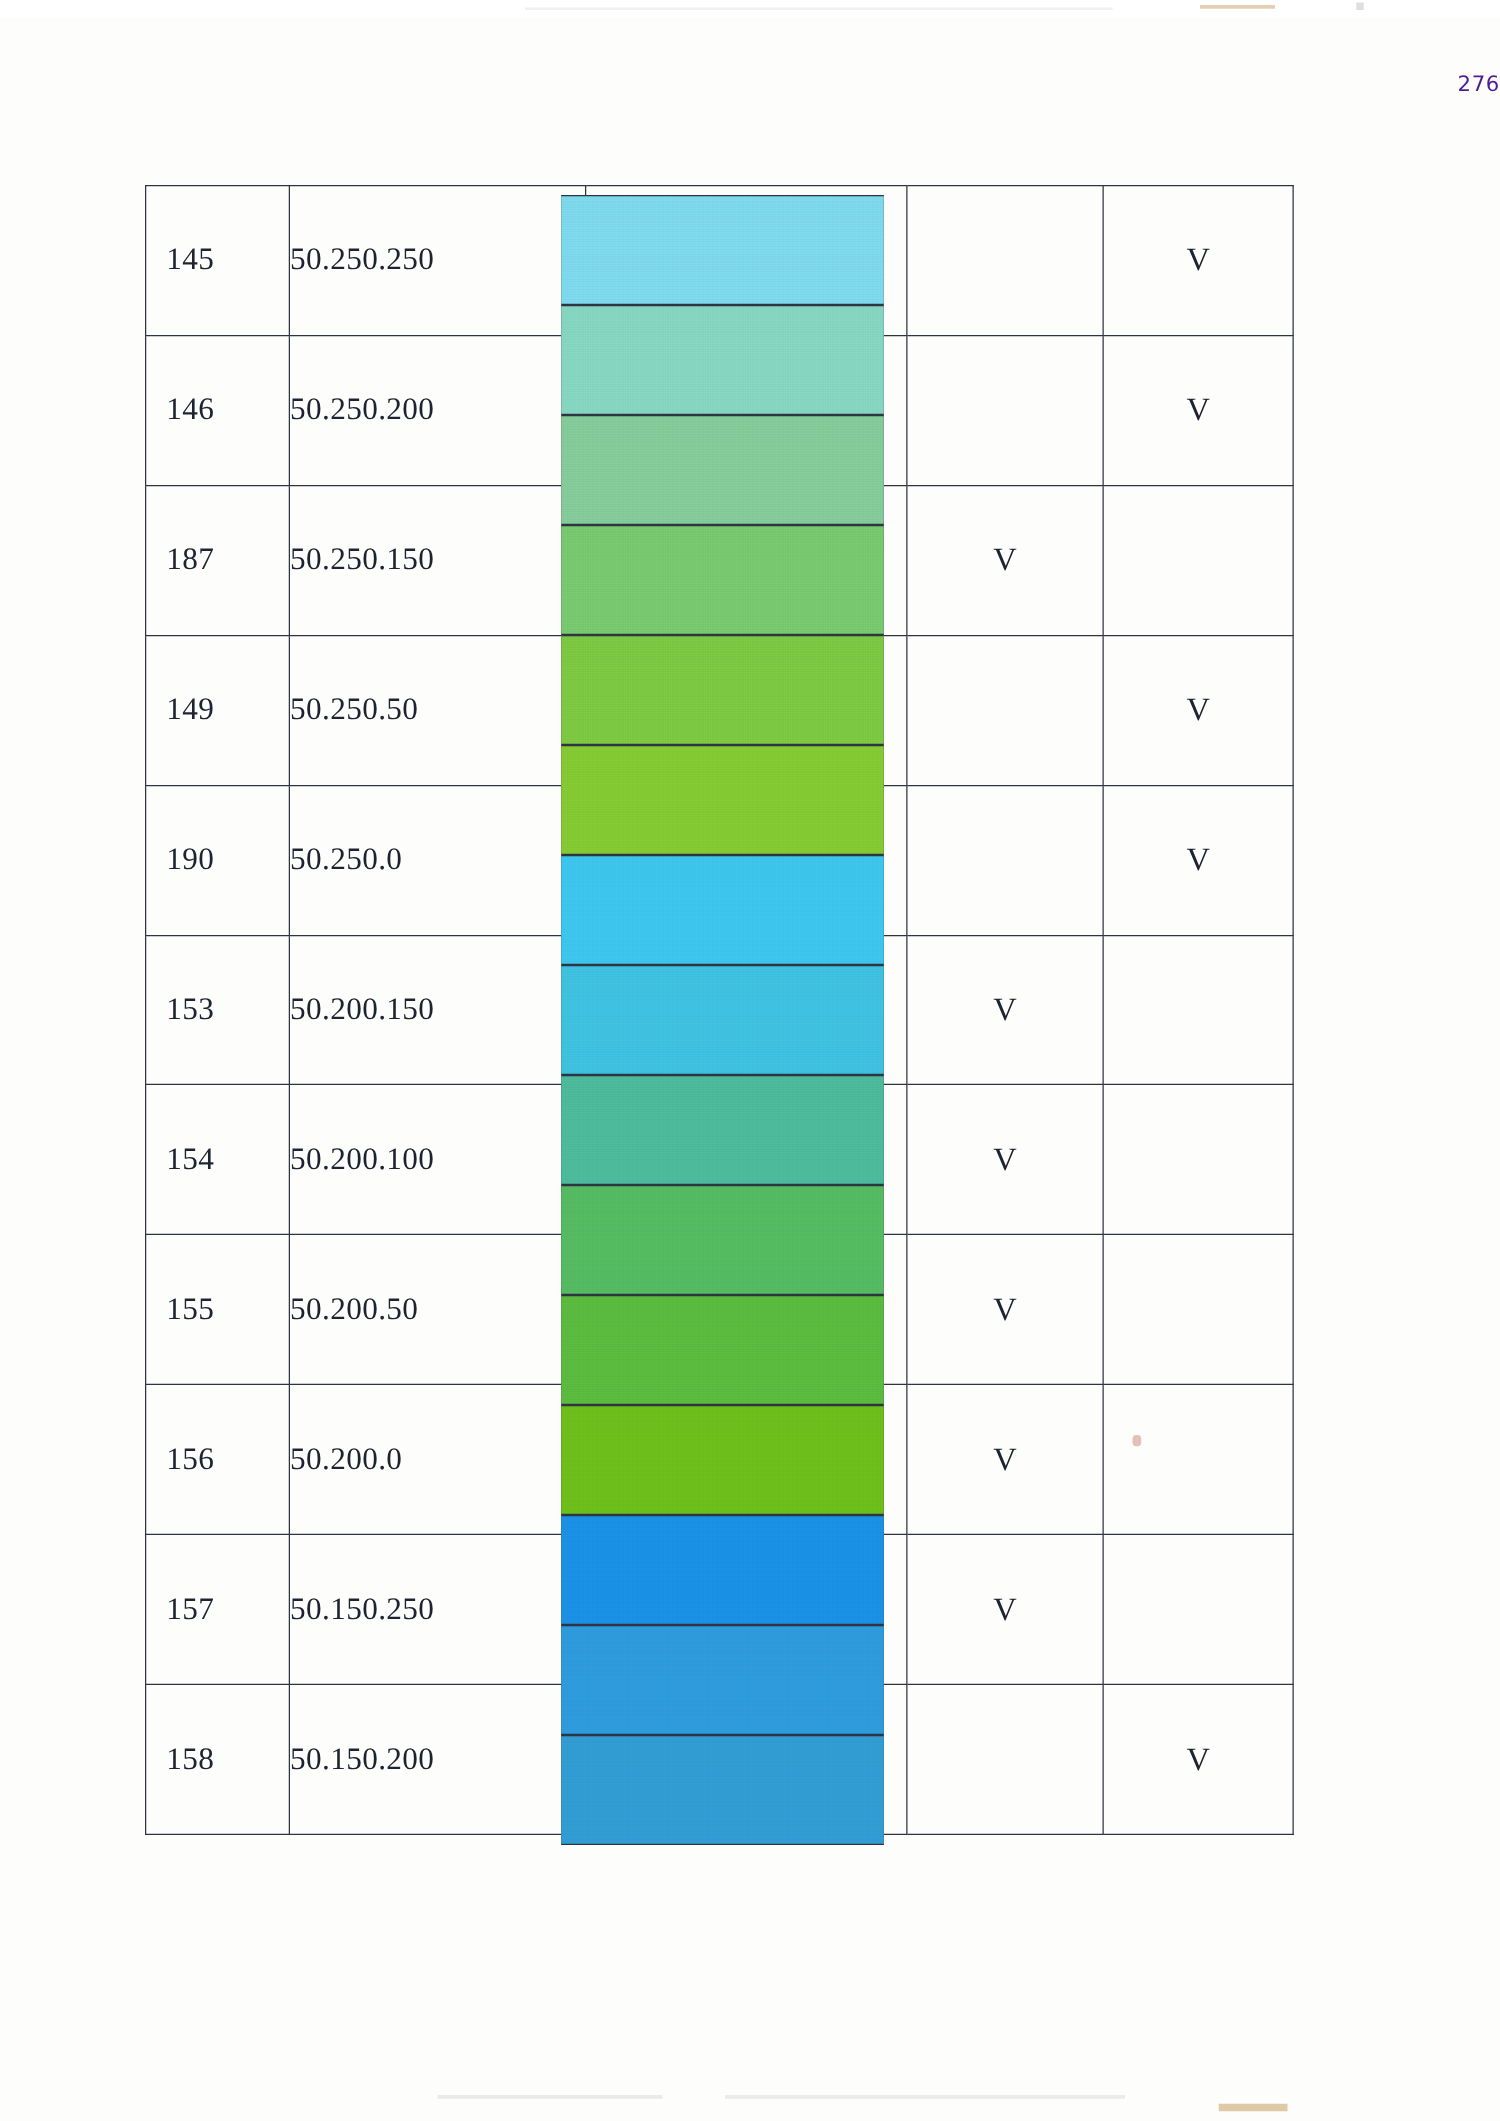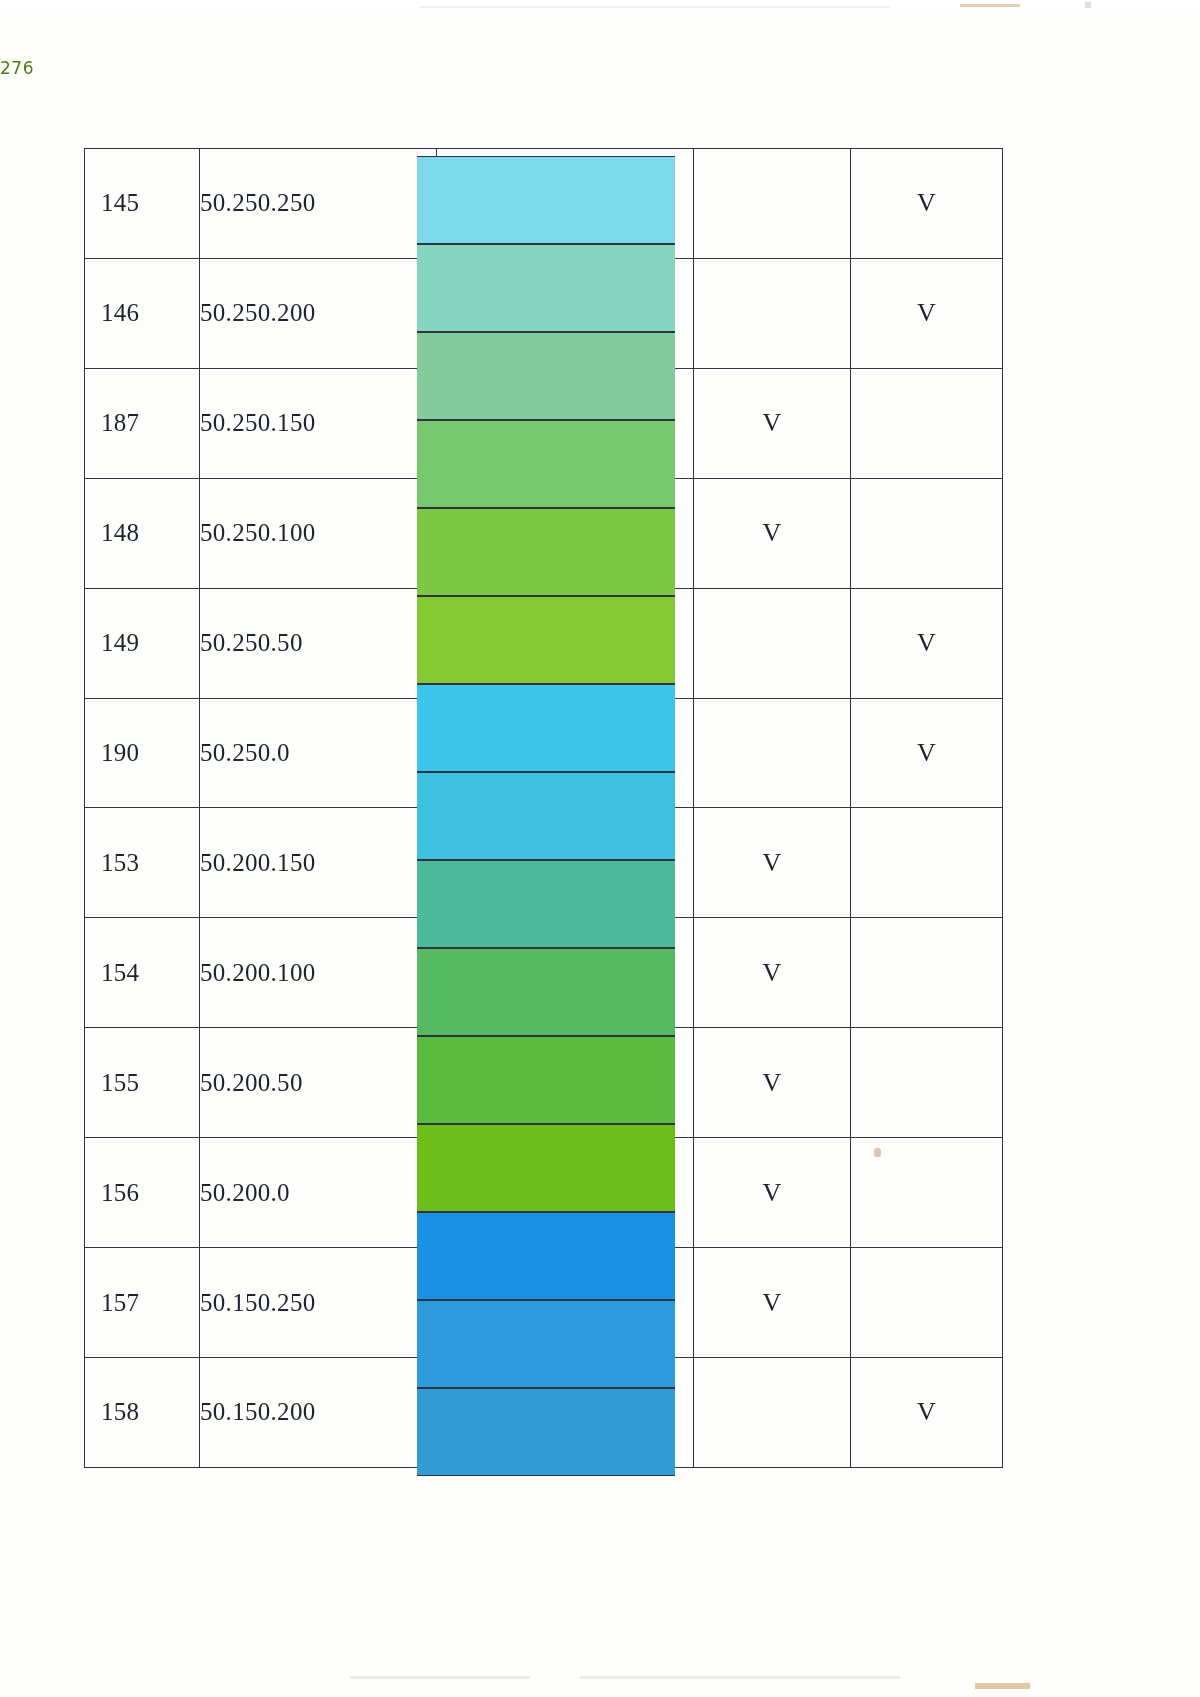--- a/index.html
+++ b/index.html
@@ -38,31 +38,31 @@
   .smudge-d { bottom: 18px; left: 350px; width: 180px; height: 3px; opacity:.3; }
   .smudge-e { bottom: 18px; left: 580px; width: 320px; height: 3px; opacity:.28; }
   .smudge-f { bottom: 8px; left: 975px; width: 55px; height: 6px; background:#c9a15f; opacity:.55; }
 
   
   .page-number {
     position: absolute;
     top: 58px;
     left: 0;
     width: 1200px;
-    text-align: left;
+    text-align: right;
     font-family: "DejaVu Sans", sans-serif;
     font-size: 17px;
-    color: #4d7c0f;
+    color: #4c1d95;
     letter-spacing: .5px;
   }
 
   
   .table-wrap {
     position: absolute;
-    left: 84px;
+    left: 116px;
     top: 148px;
     width: 897px;
     height: 1320px;
   }
   table.color-table {
     border-collapse: collapse;
     width: 897px;
     height: 1320px;
     table-layout: fixed;
   }
@@ -189,35 +189,20 @@
             <td class="col-v2">
               <span class="v-mark">V</span>
             </td>
           </tr>
           <tr>
             <td class="col-idx">
               <span class="idx-text">187</span>
             </td>
             <td class="col-code">
               <span class="code-text">50.250.150</span>
-            </td>
-            <td class="col-swatch"></td>
-            <td class="col-v1">
-              <span class="v-mark">V</span>
-            </td>
-            <td class="col-v2">
-              <span class="v-empty"></span>
-            </td>
-          </tr>
-          <tr>
-            <td class="col-idx">
-              <span class="idx-text">148</span>
-            </td>
-            <td class="col-code">
-              <span class="code-text">50.250.100</span>
             </td>
             <td class="col-swatch"></td>
             <td class="col-v1">
               <span class="v-mark">V</span>
             </td>
             <td class="col-v2">
               <span class="v-empty"></span>
             </td>
           </tr>
           <tr>

